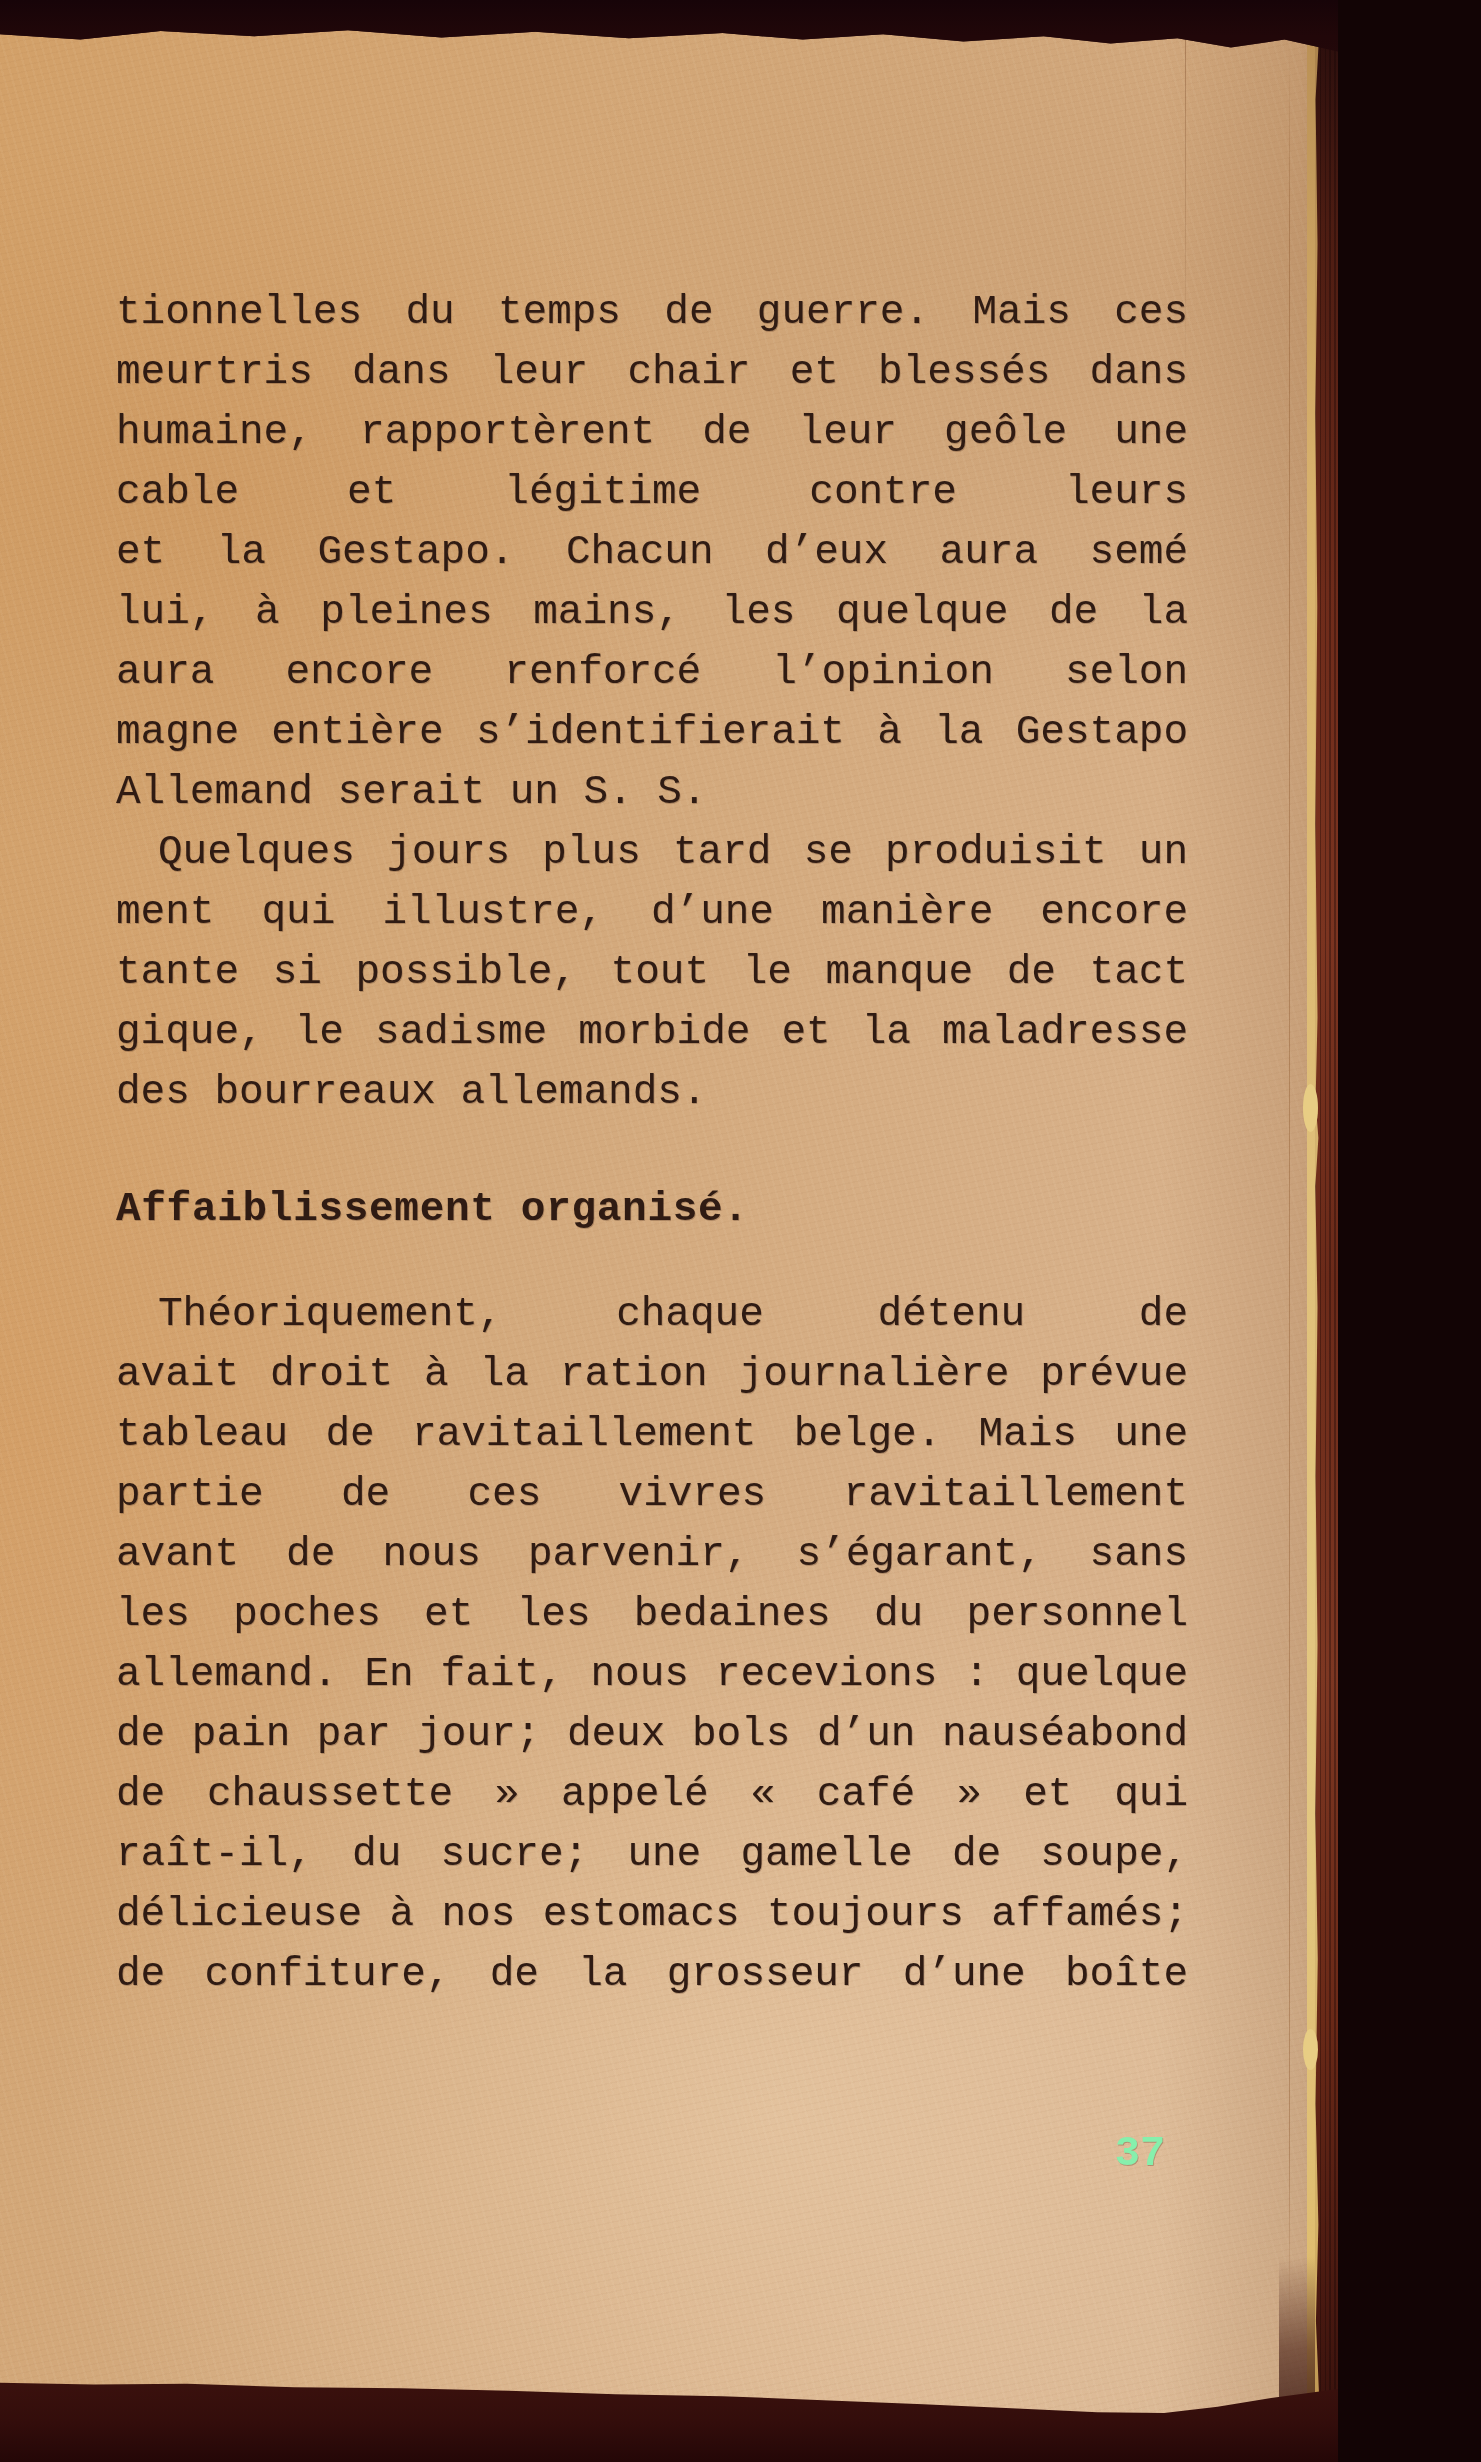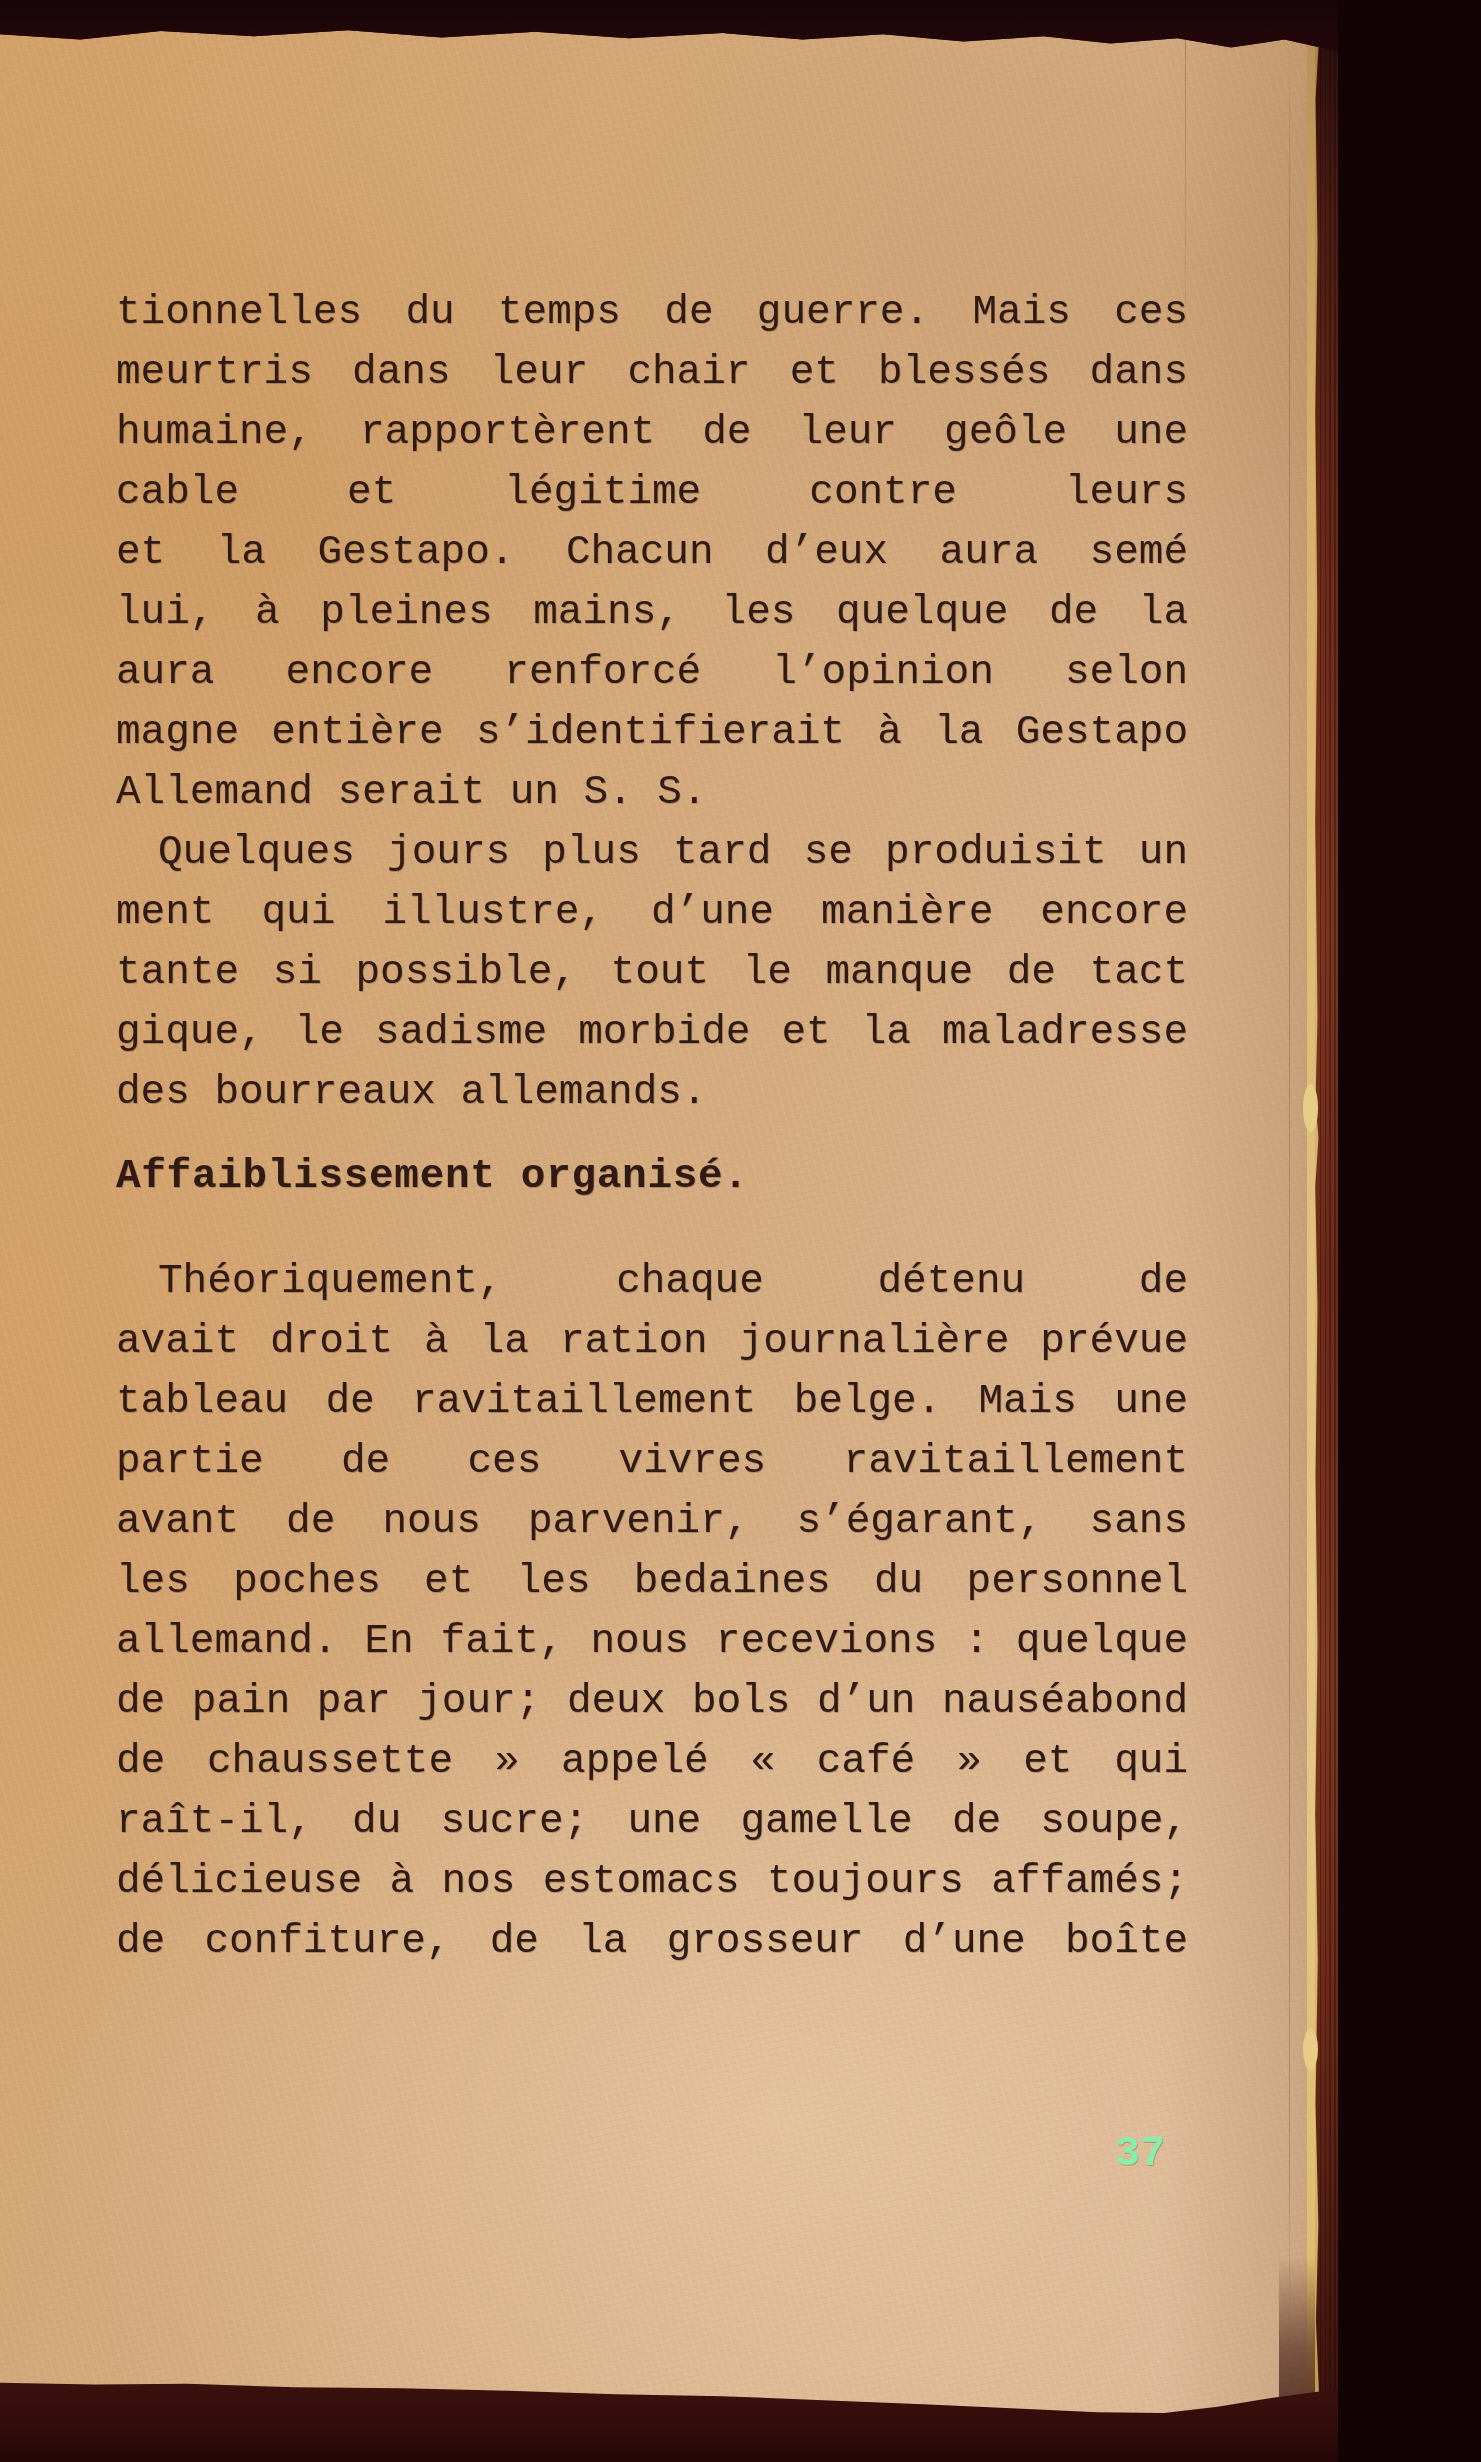--- a/index.html
+++ b/index.html
@@ -87,21 +87,21 @@
   .line{
     height:60px;line-height:60px;
     overflow:hidden;
     text-align:justify;
     white-space:normal;
   }
   .line.just::after{content:"";display:inline-block;width:100%;}
   .line.indent{text-indent:42px;}
   .line.heading{
     font-weight:bold;
-    margin-top:24px;margin-bottom:45px;
+    margin-top:57px;margin-bottom:45px;
     letter-spacing:0.7px;
   }
   .page-number{
     position:absolute;left:1092px;top:2124px;width:96px;
     text-align:center;
     font-size:42px;font-weight:bold;line-height:60px;
     color:#86efac;
     text-shadow:0.7px 1px 0 rgba(74,42,24,.3);
   }
 </style>

